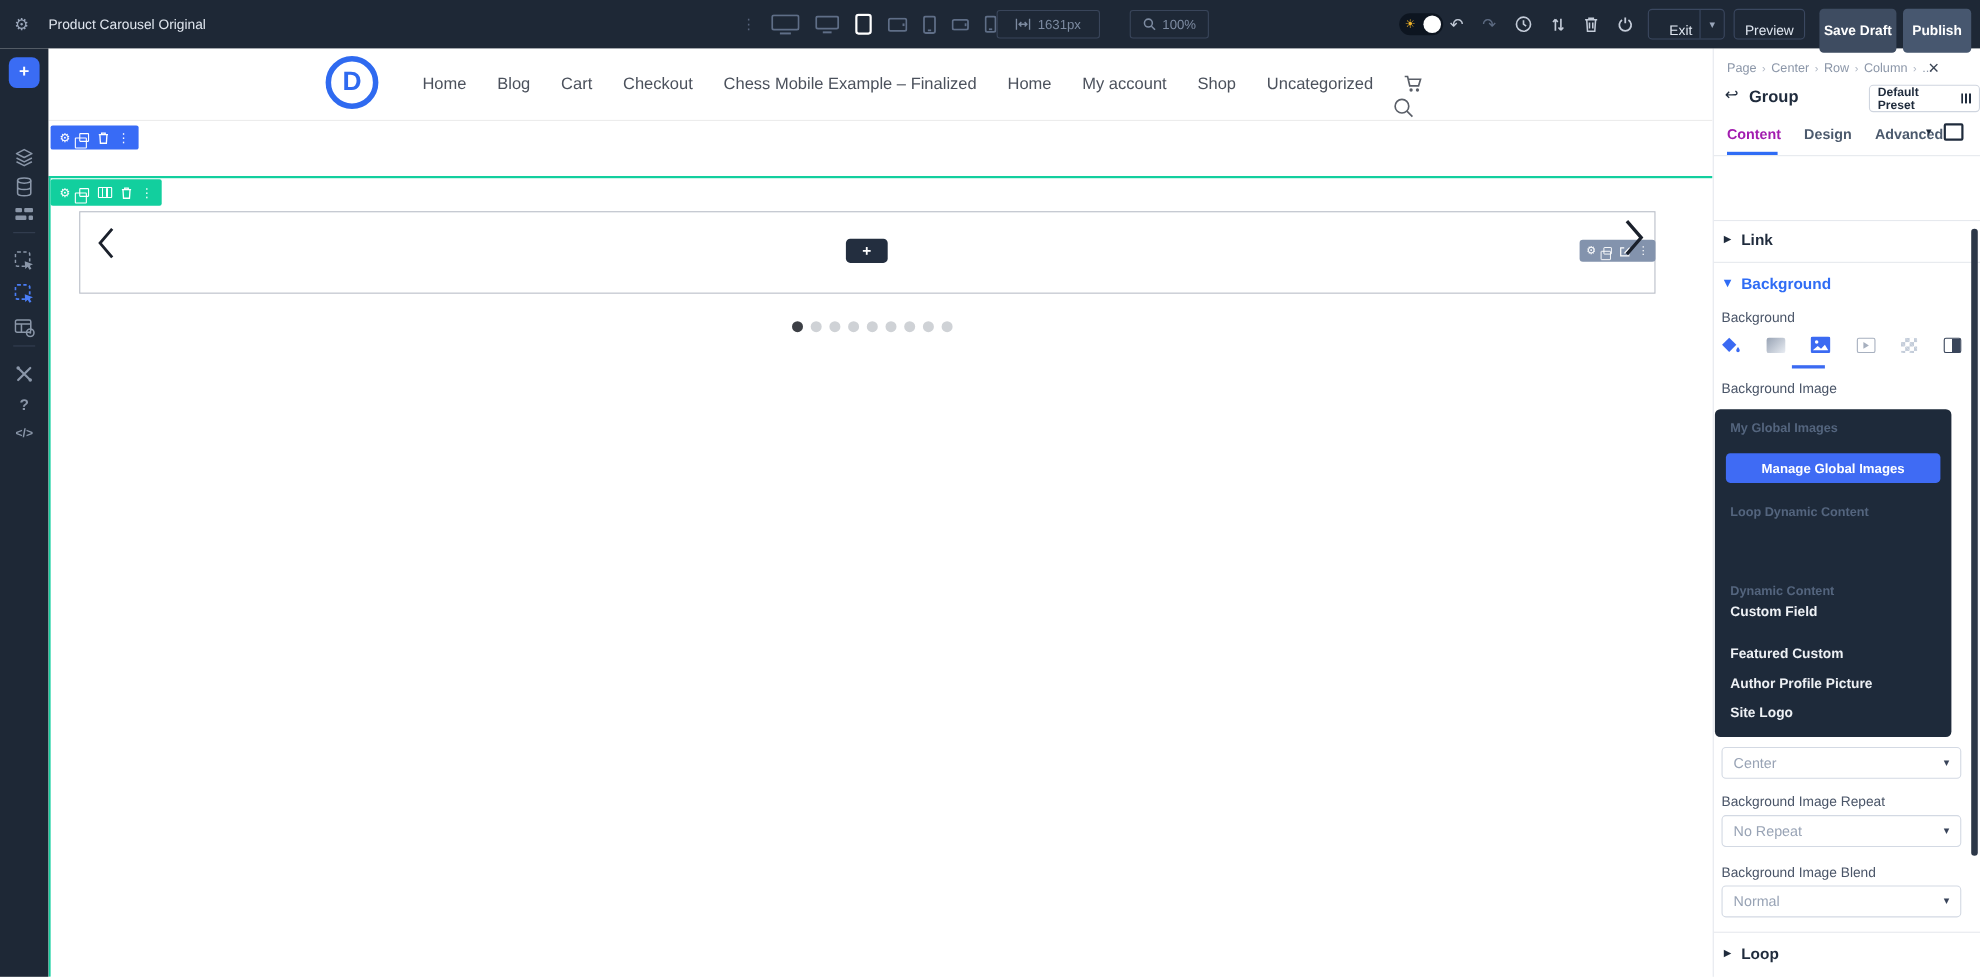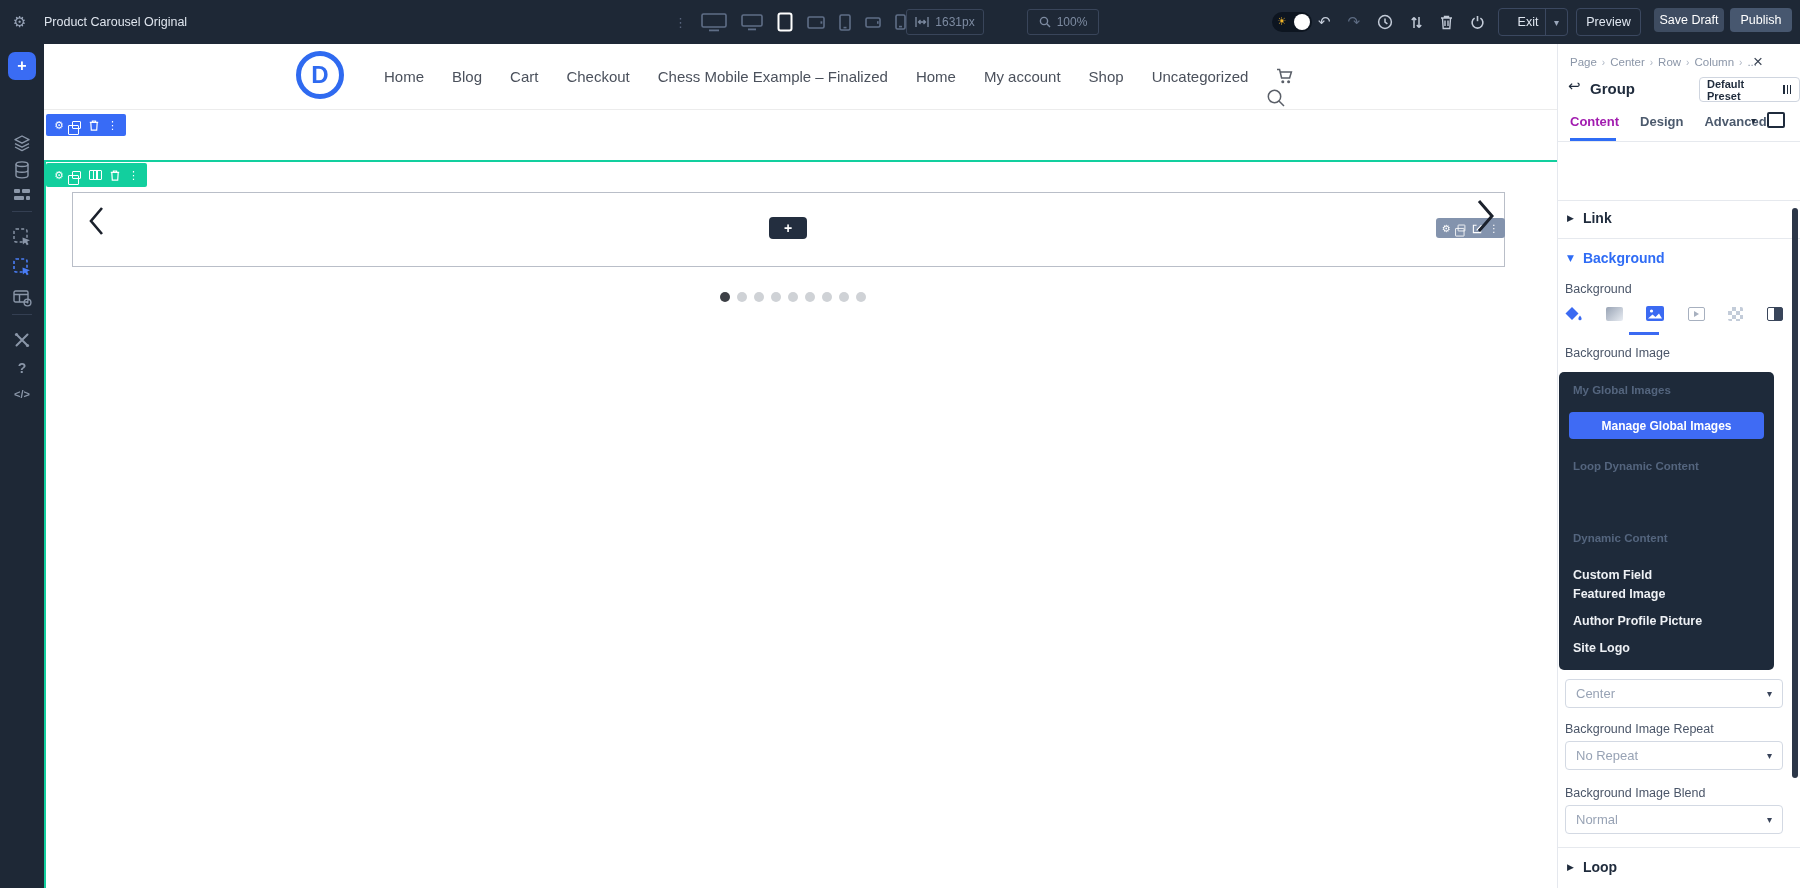--- a/index.html
+++ b/index.html
@@ -19,22 +19,22 @@
   .dev.sel rect{stroke:#fff;stroke-width:2}
   .dragdots{color:#56637b;font-size:13px;letter-spacing:0}
   .tb-box{height:26px;border:1px solid #39455a;border-radius:3px;color:#7d8ba1;
     font-size:12px;display:flex;align-items:center;justify-content:center;gap:6px}
   .toggle{left:1272px;top:12px;width:40px;height:20px;border-radius:10px;background:#0d1520}
   .toggle .sun{position:absolute;left:5px;top:3px;font-size:11px;color:#f0b429;line-height:14px}
   .toggle .knob{position:absolute;right:2px;top:2px;width:16px;height:16px;border-radius:50%;background:#fff}
   .tb-ic{color:#c3cbd8}
   .tb-ic.dim{color:#5d6b82}
   .tb-btn{height:28px;border:1px solid #3b4860;border-radius:4px;color:#dfe6f0;
-    font-size:12.5px;display:flex;align-items:center;justify-content:center}
-  .tb-btn-fill{height:24px;border-radius:4px;color:#fff;font-size:12.5px;font-weight:normal;
+    font-size:12.5px;display:flex;align-items:flex-end;justify-content:center}
+  .tb-btn-fill{height:40px;border-radius:4px;color:#fff;font-size:12.5px;font-weight:bold;
     display:flex;align-items:center;justify-content:center}
   .exit-caret{width:22px;height:100%;border-left:1px solid #3b4860;display:flex;
     align-items:center;justify-content:center;color:#9aa6ba;font-size:10px}
 
   
   #sidebar{left:0;top:44px;width:44px;height:844px;background:#1e2836;z-index:40}
   .sb-plus{left:8px;top:8px;width:28px;height:28px;border-radius:7px;background:#3a6cf4;
     color:#fff;font-size:16px;font-weight:bold;display:flex;align-items:center;justify-content:center}
   .sb-ic{left:0;width:44px;display:flex;justify-content:center;color:#8a96a8}
   .sb-ic.blue{color:#4a7df6}
@@ -176,21 +176,21 @@
         </svg>
       </span>
     <span class="dev">
       <svg width="11" height="16" viewBox="0 0 11 16">
           <rect x="1" y="1" width="9" height="14" rx="1.5" fill="none" stroke="currentColor" stroke-width="1.6"></rect>
           <rect x="4" y="11.8" width="3" height="1.6" fill="currentColor"></rect>
         </svg>
       </span>
   </div>
 
-  <div class="abs tb-box" style="left:906px;top:9px;width:78px">
+  <div class="abs tb-box" style="left:906px;top:9px;width:94px">
     <svg width="14" height="12" viewBox="0 0 14 12">
         <path d="M1 1v10M13 1v10M3.5 6h7M5.5 4l-2 2 2 2M8.5 4l2 2-2 2" fill="none" stroke="currentColor" stroke-width="1.3"></path>
       </svg>
     <span>1631px</span>
   </div>
   <div class="abs tb-box" style="left:1027px;top:9px;width:72px">
     <svg width="12" height="12" viewBox="0 0 12 12">
         <circle cx="5" cy="5" r="3.6" fill="none" stroke="currentColor" stroke-width="1.4"></circle>
         <path d="M7.8 7.8L11 11" stroke="currentColor" stroke-width="1.4"></path>
       </svg>
@@ -467,22 +467,22 @@
 
   <span class="abs pn-label" style="top:302px">Background Image</span>
 
   <div class="abs ddown">
     <span class="dd-hd" style="top:12px">My Global Images</span>
     <div class="manage-btn">
       <span>Manage Global Images</span>
     </div>
     <span class="dd-hd" style="top:88px">Loop Dynamic Content</span>
     <span class="dd-hd" style="top:160px">Dynamic Content</span>
-    <span class="dd-item" style="top:196px">Custom Field</span>
-    <span class="dd-item" style="top:215px">Featured Image</span>
+    <span class="dd-item" style="top:177px">Custom Field</span>
+    <span class="dd-item" style="top:215px">Featured Custom</span>
     <span class="dd-item" style="top:242px">Author Profile Picture</span>
     <span class="dd-item" style="top:269px">Site Logo</span>
   </div>
 
   <div class="abs pn-select" style="top:635px">
     <span>Center</span>
     <span class="car g">▾</span>
   </div>
 
   <span class="abs pn-label" style="top:678px">Background Image Repeat</span>

